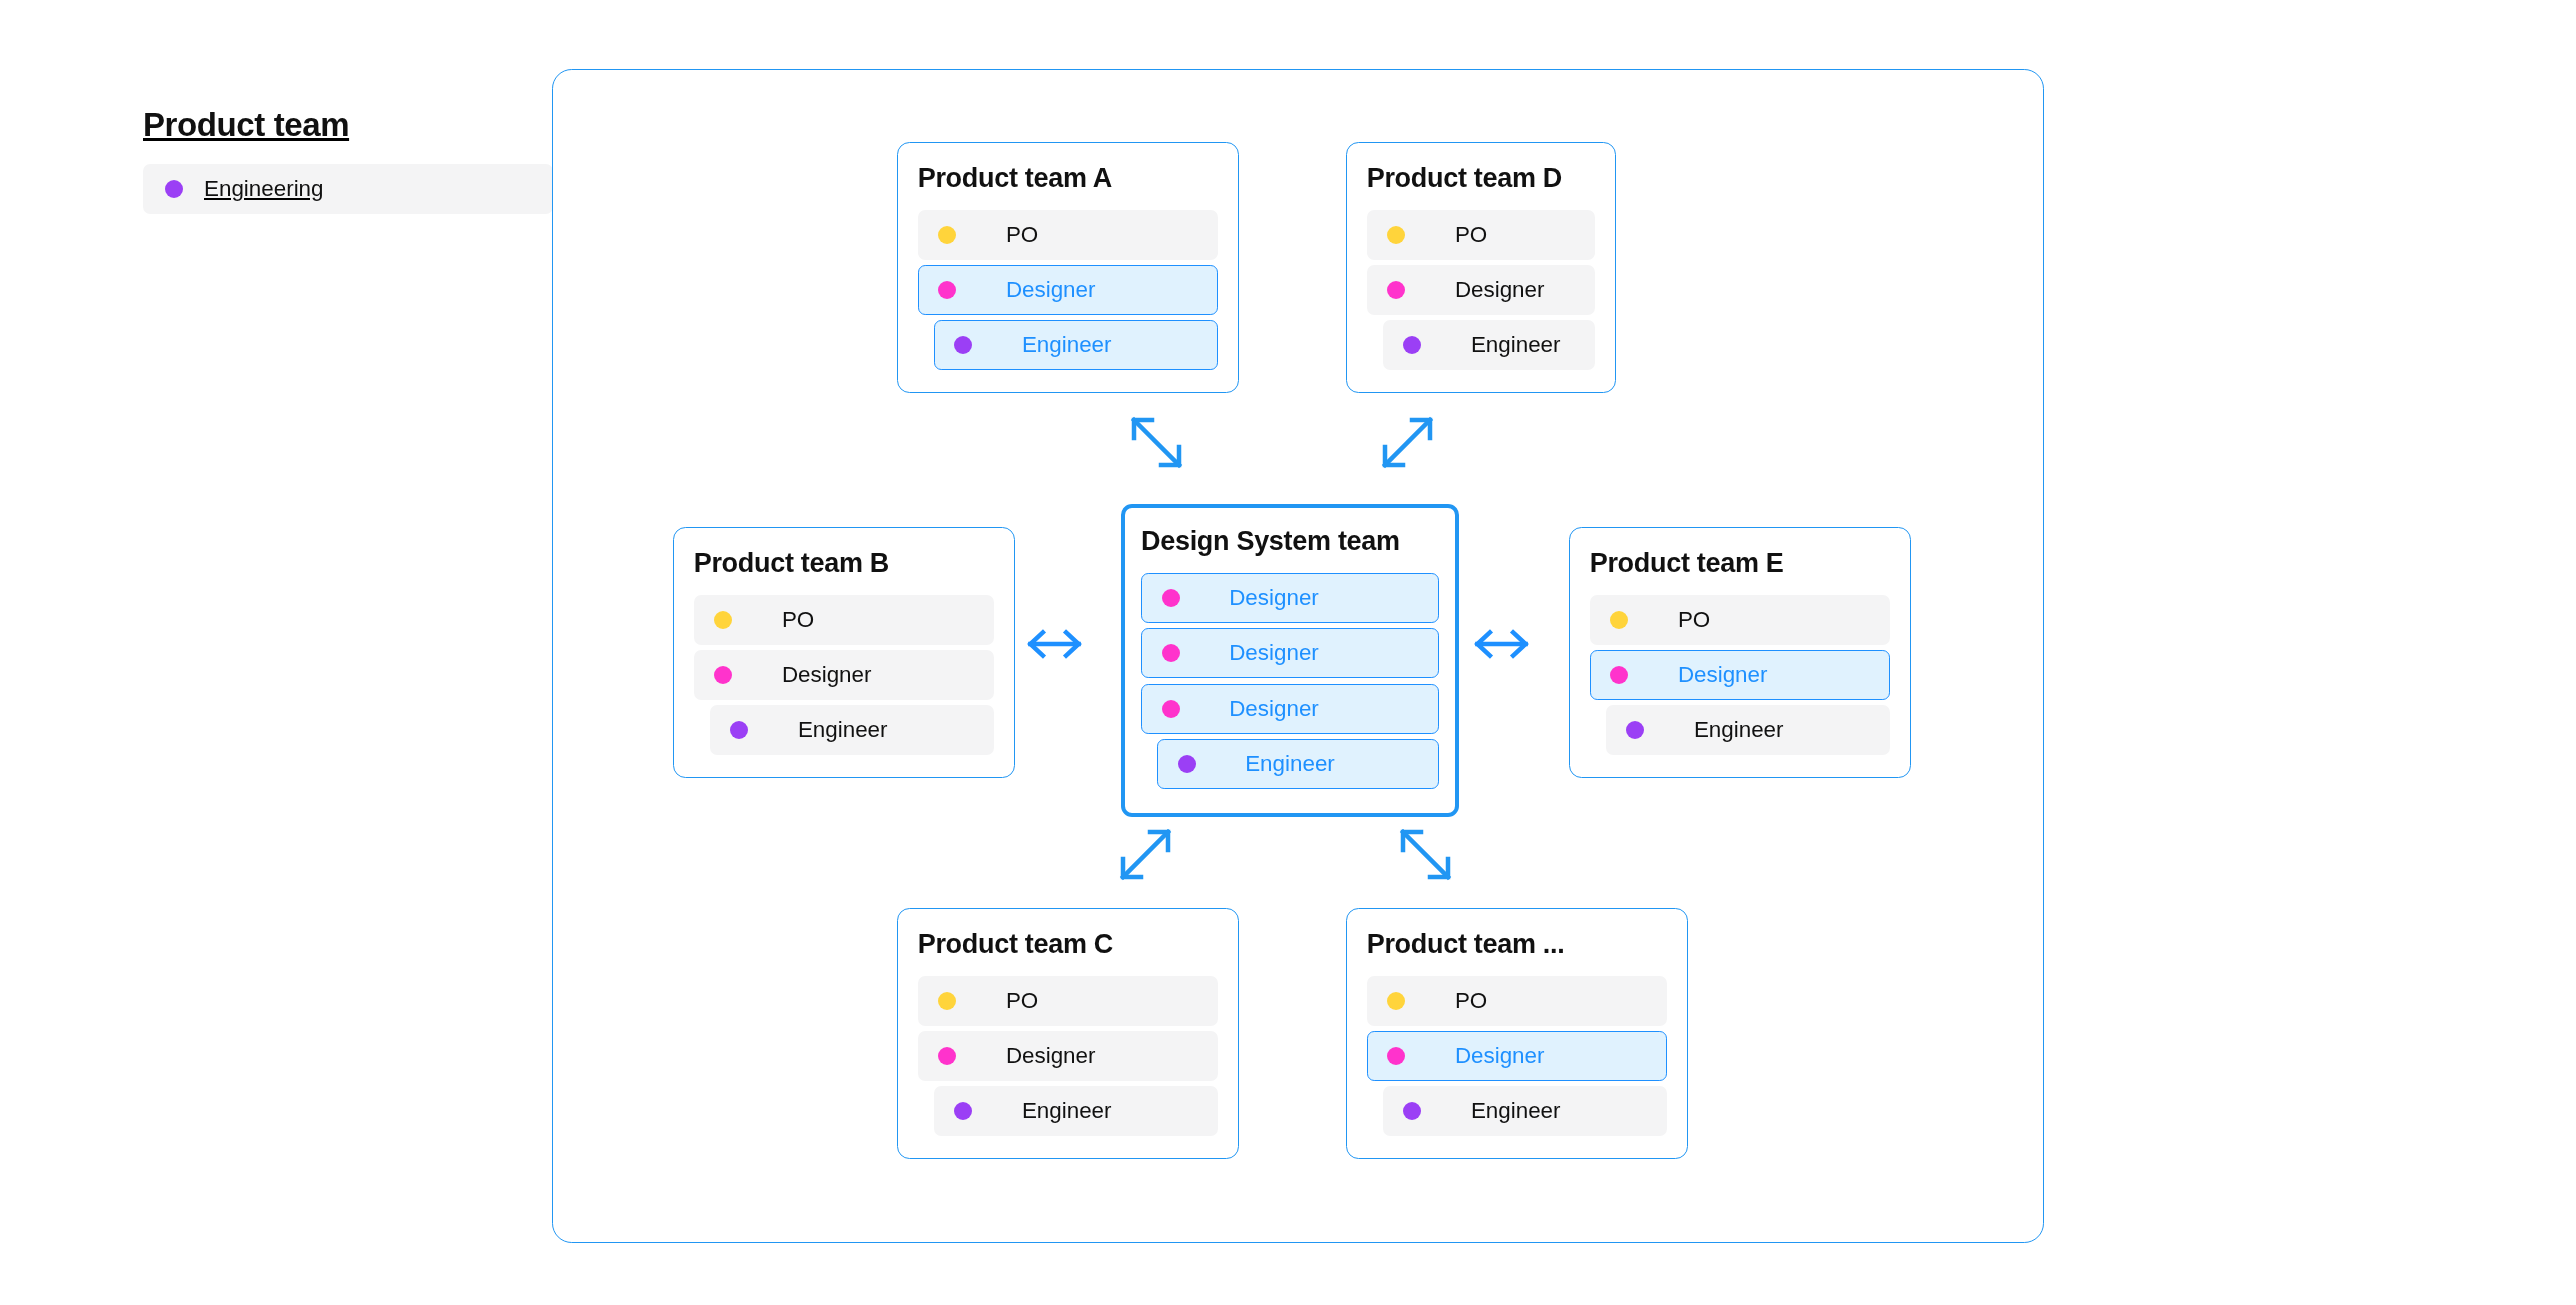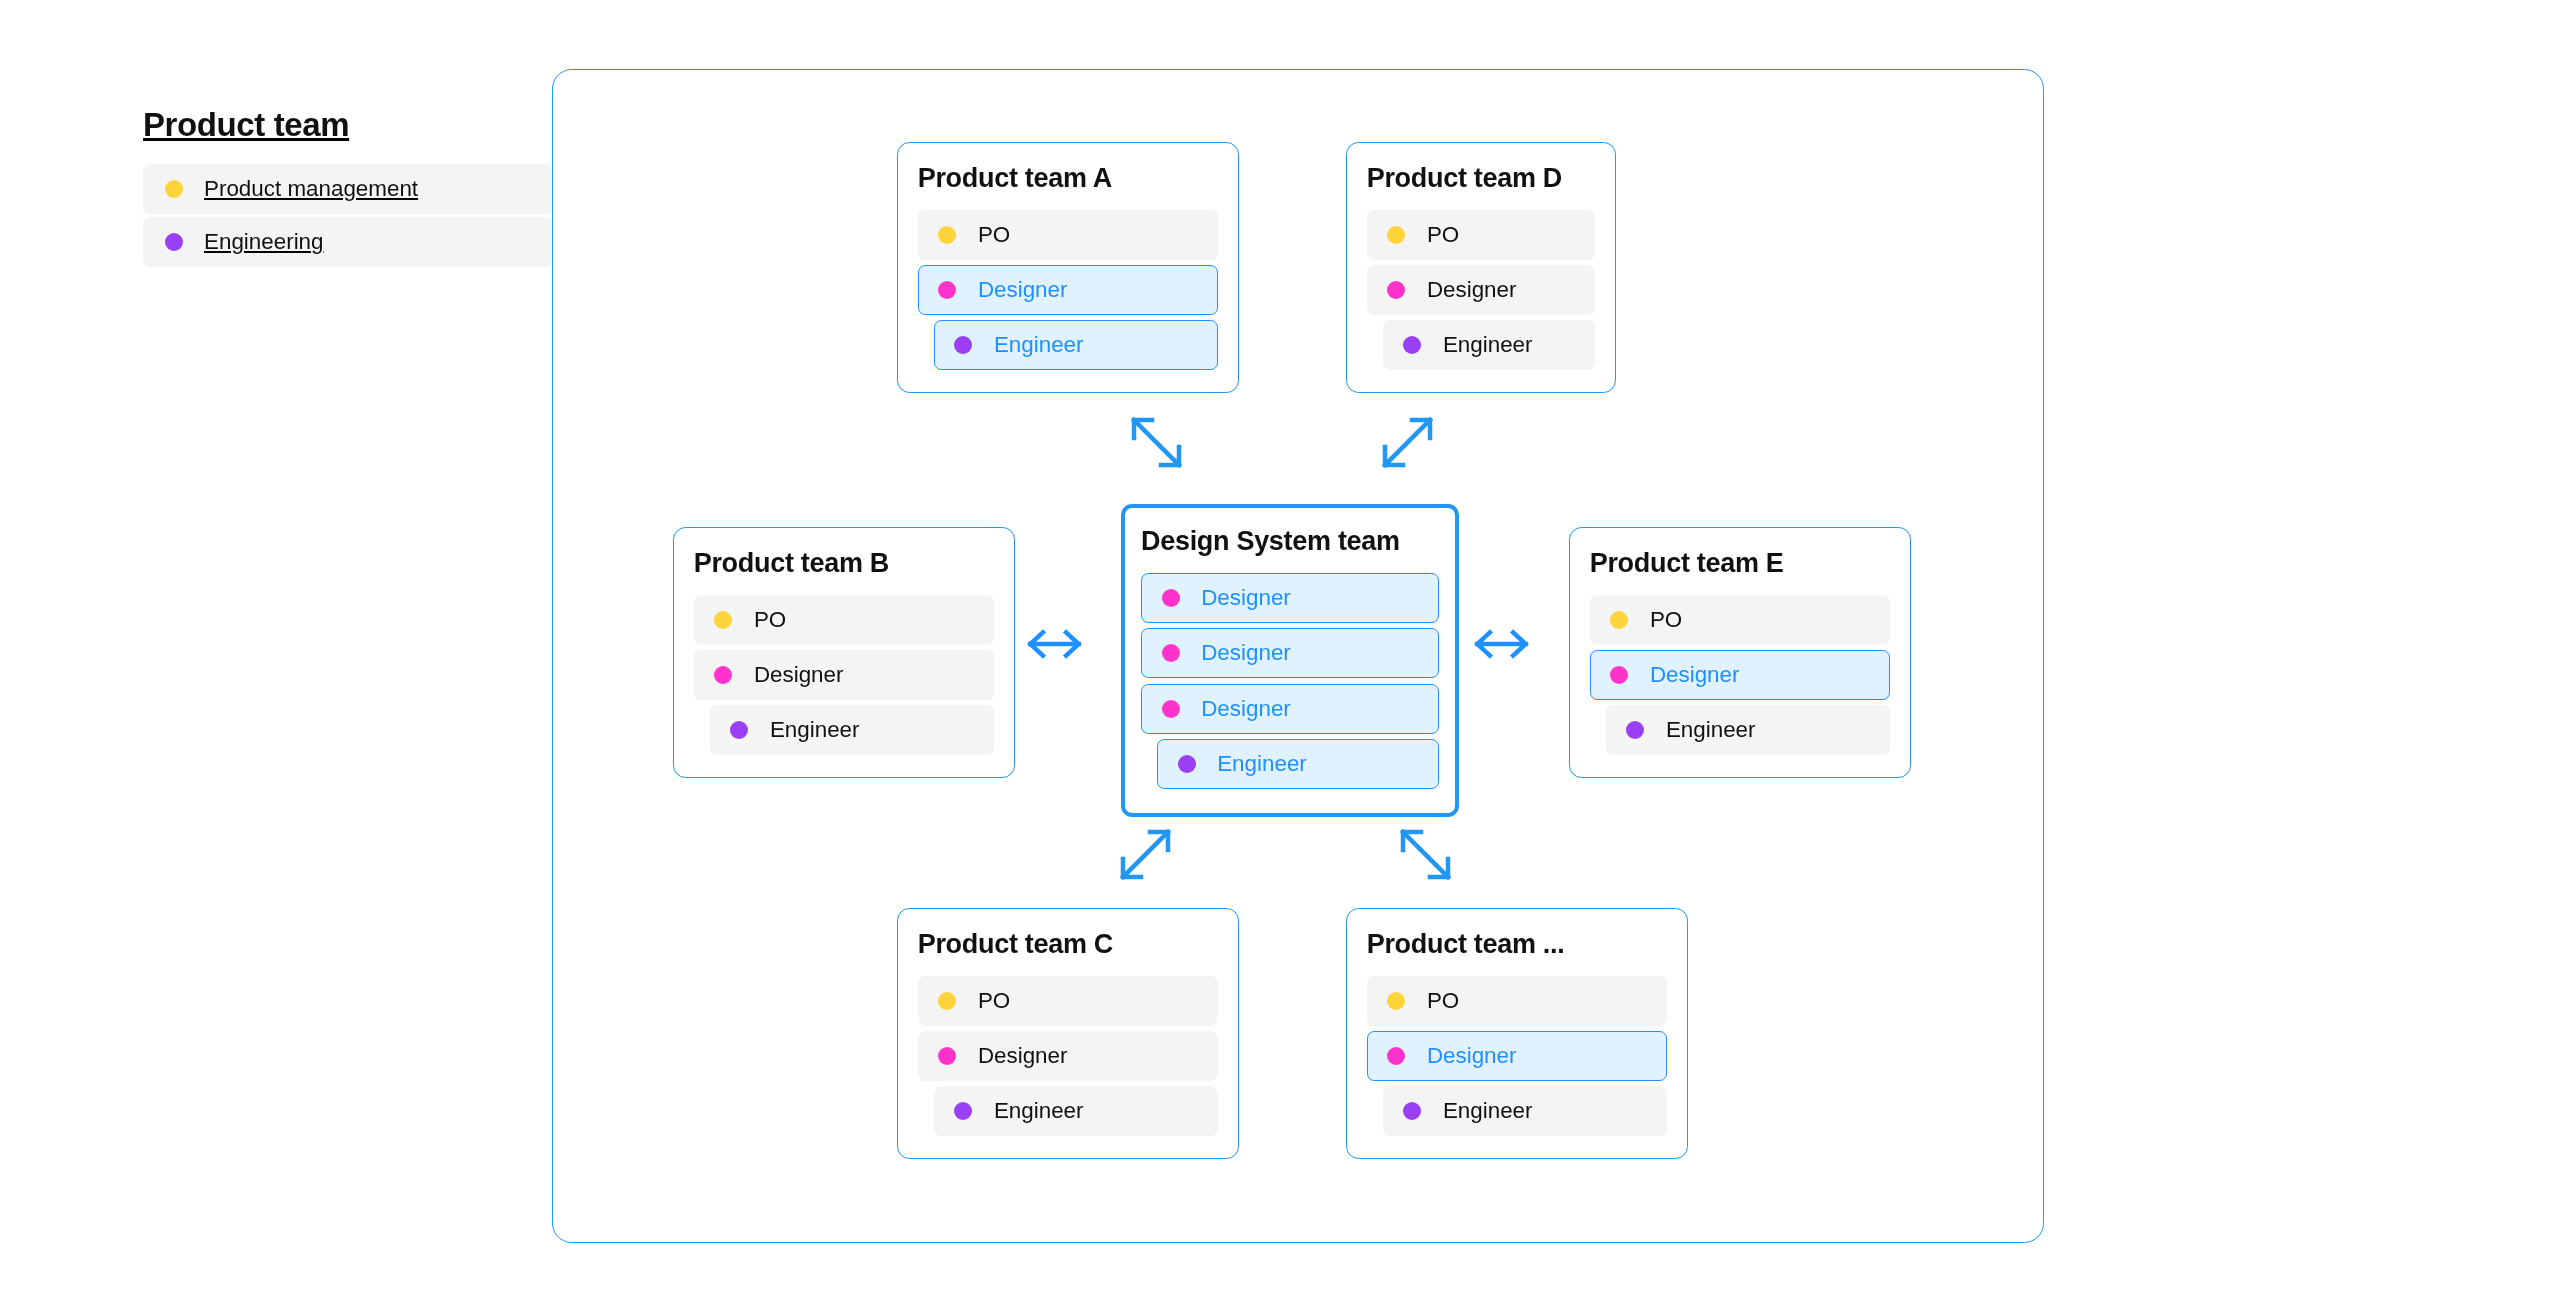--- a/index.html
+++ b/index.html
@@ -99,20 +99,21 @@
   .role-row {
     height: 50px;
     border-radius: 7.2px;
     display: flex;
     align-items: center;
     padding-left: 19.7px;
     margin-bottom: 5.4px;
     box-sizing: border-box;
     background: #f4f4f5;
     border: 1.8px solid transparent;
+    gap: 28px;
   }
   .role-row:last-child { margin-bottom: 0; margin-left: 16px; }
   .role-row.highlight {
     background: #e0f2fe;
     border: 1.8px solid #1e90ff;
   }
   .role-label {
     font-size: 22.4px;
     color: #111111;
     white-space: nowrap;
@@ -141,24 +142,20 @@
   #arrow-e   { left: 1472px; top: 626px; }
   #arrow-c   { left: 1114px; top: 823px; }
   #arrow-f   { left: 1394px; top: 823px; }
 </style>
 </head>
 <body>
 
 <div id="legend">
   <h1 id="legend-title">Product team</h1>
 
-  <div class="legend-row">
-    <span class="dot dot-pm"></span>
-    <span class="legend-label">Product management</span>
-  </div>
 
 
   <div class="legend-row">
     <span class="dot dot-eng"></span>
     <span class="legend-label">Engineering</span>
   </div>
 </div>
 
 <div id="canvas"></div>
 

